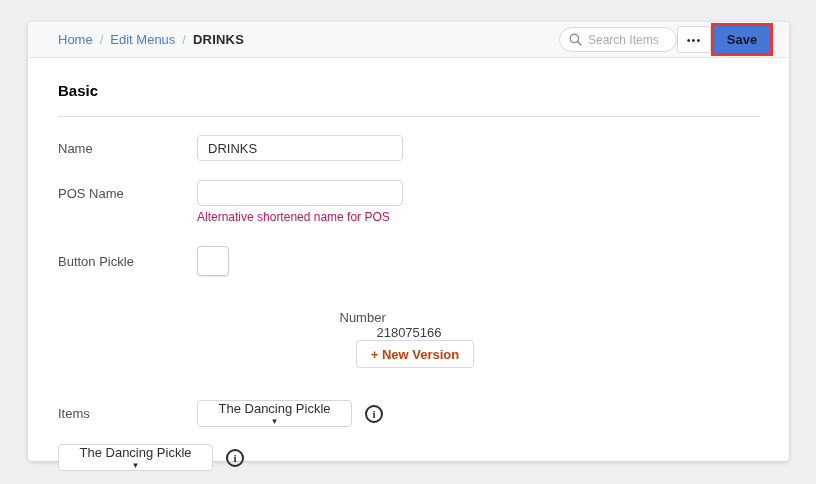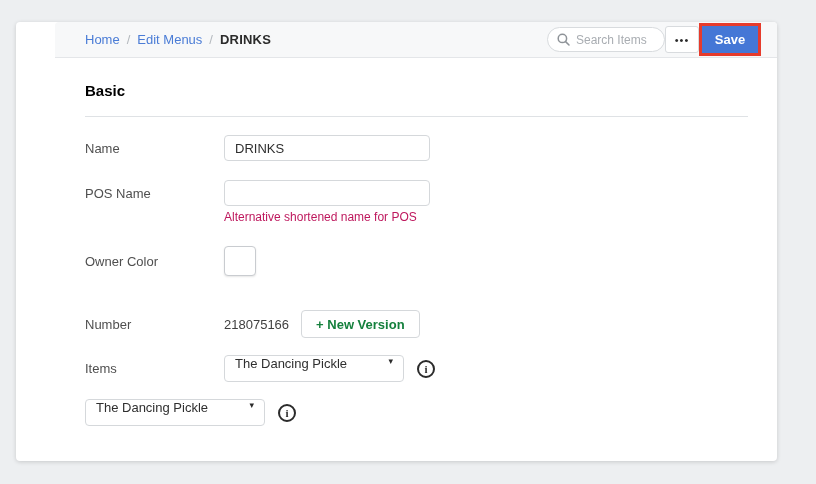--- a/index.html
+++ b/index.html
@@ -1,40 +1,40 @@
 <!DOCTYPE html>
 <html><head>
 <meta charset="utf-8">
 <style>
   * { margin:0; padding:0; box-sizing:border-box; }
   body { font-family:"Liberation Sans", sans-serif; }
   .page { position:relative; width:816px; height:484px; background:#edeff1; overflow:hidden; }
-  .card { position:absolute; left:16px; top:22px; width:761px; height:439px;
-          background:#ffffff; border-radius:4px; box-shadow:0 1px 4px rgba(0,0,0,.16);padding-left:39px; }
+  .card { position:absolute; left:28px; top:22px; width:761px; height:439px;
+          background:#ffffff; border-radius:4px; box-shadow:0 1px 4px rgba(0,0,0,.16); }
 
   
   .card-header { height:36px; background:#f7f8f9; border-bottom:1px solid #e4e6e9;
                  border-radius:4px 4px 0 0; display:flex; align-items:center;
                  padding:0 16px 0 30px; }
   .breadcrumb { display:flex; align-items:center; font-size:13px; gap:7px; }
   .crumb-link { color:#4a7cd6; cursor:pointer; }
   .crumb-sep { color:#b4b9be; }
   .crumb-current { color:#2b2b2b; font-weight:bold; letter-spacing:.2px; }
   .controls { margin-left:auto; display:flex; align-items:center; }
   .search-pill { width:118px; height:25px; border:1px solid #d8dbde; border-radius:13px;
                  background:#fff; display:flex; align-items:center; padding:0 9px; gap:6px; }
   .search-pill svg { flex-shrink:0; }
   .search-input { border:none; outline:none; width:100%; font-size:12px; color:#555;
                   background:transparent; font-family:"Liberation Sans", sans-serif; }
   .search-input::placeholder { color:#a9adb2; }
   .more-btn { width:34px; height:27px; background:#fff; border:1px solid #d8dbde;
               border-radius:3px; font-size:11px; letter-spacing:1px; color:#2b2b2b;
               display:flex; align-items:center; justify-content:center; cursor:pointer; }
   .save-hl { border:3px solid #e63b2c; }
-  .save-btn { width:56px; height:27px; background:#4577d6; color:#ffffff; font-size:13px;
+  .save-btn { width:56px; height:27px; background:#4577d6; color:#0f172a; font-size:13px;
               font-weight:bold; border:none; cursor:pointer; display:block;
               font-family:"Liberation Sans", sans-serif; }
 
   
   .content { padding:24px 29px 0 30px; }
   .section-title { font-size:15px; font-weight:bold; color:#000000; margin-bottom:17px; }
   .divider { border-bottom:1px solid #dfe2e5; }
   .form { margin-top:18px; }
   .row { display:flex; align-items:center; }
   .row.top { align-items:flex-start; }
@@ -42,39 +42,39 @@
            color:#4f4f4f; flex-shrink:0; padding-top:0; }
   .row.top .label { padding-top:6px; }
   .text-input { width:206px; height:26px; border:1px solid #d5d8db; border-radius:4px;
                 padding:0 10px; font-size:13px; color:#2f2f2f;
                 font-family:"Liberation Sans", sans-serif; outline:none; }
   .helper { font-size:12px; color:#be185d; margin-top:4px; }
   .swatch { width:32px; height:30px; background:#fff; border:1px solid #c9ccd0;
             border-radius:4px; box-shadow:0 1px 2px rgba(0,0,0,.10); cursor:pointer; }
   .static-value { font-size:13px; color:#3f3f3f; }
   .new-version-btn { margin-left:12px; height:28px; padding:0 14px; background:#fff;
-                     border:1px solid #d5d8db; border-radius:4px; color:#15803d;
+                     border:1px solid #d5d8db; border-radius:4px; color:#c2410c;
                      font-size:13px; font-weight:bold; cursor:pointer;
                      font-family:"Liberation Sans", sans-serif; }
-  .dropdown { width:180px; height:27px; border:1px solid #d5d8db; border-radius:4px;
-              background:#fff; display:flex; align-items:flex-start;
+  .dropdown { width:155px; height:27px; border:1px solid #d5d8db; border-radius:4px;
+              background:#fff; display:flex; align-items:center;
               justify-content:space-between; padding:0 10px; font-size:13px;
-              color:#2f2f2f; cursor:pointer; }
+              color:#2f2f2f; cursor:pointer;flex-direction:column; }
   .caret { font-size:9px; color:#2b2b2b; }
   .info { width:18px; height:18px; border:2px solid #2b2b2b; border-radius:50%;
           margin-left:13px; display:flex; align-items:center; justify-content:center;
           font-size:11px; font-weight:bold; color:#2b2b2b; flex-shrink:0; cursor:pointer;
           font-family:"Liberation Serif", serif; }
 
   
   .row-name   { margin-bottom:19px; }
   .row-pos    { margin-bottom:22px; }
   .row-color  { margin-bottom:34px; }
   .row-guid   { margin-bottom:32px; }
-  .row-number { margin-bottom:17px; }
+  .row-number { margin-bottom:32px;flex-direction:column; }
   .row-target { margin-bottom:17px; }
 </style>
 </head>
 <body>
 
 <div class="page">
   <div class="card">
 
     <div class="card-header">
       <div class="breadcrumb">
@@ -117,21 +117,21 @@
 
         <div class="row row-pos top">
           <div class="label">POS Name</div>
           <div>
             <input class="text-input" type="text" value="" style="">
             <div class="helper">Alternative shortened name for POS</div>
           </div>
         </div>
 
         <div class="row row-color">
-          <div class="label">Owner Color</div>
+          <div class="label">Button Pickle</div>
           <div class="swatch"></div>
         </div>
 
 
         <div class="row row-number">
           <div class="label">Number</div>
           <span class="static-value">218075166</span>
           <button class="new-version-btn">+ New Version</button>
         </div>
 

